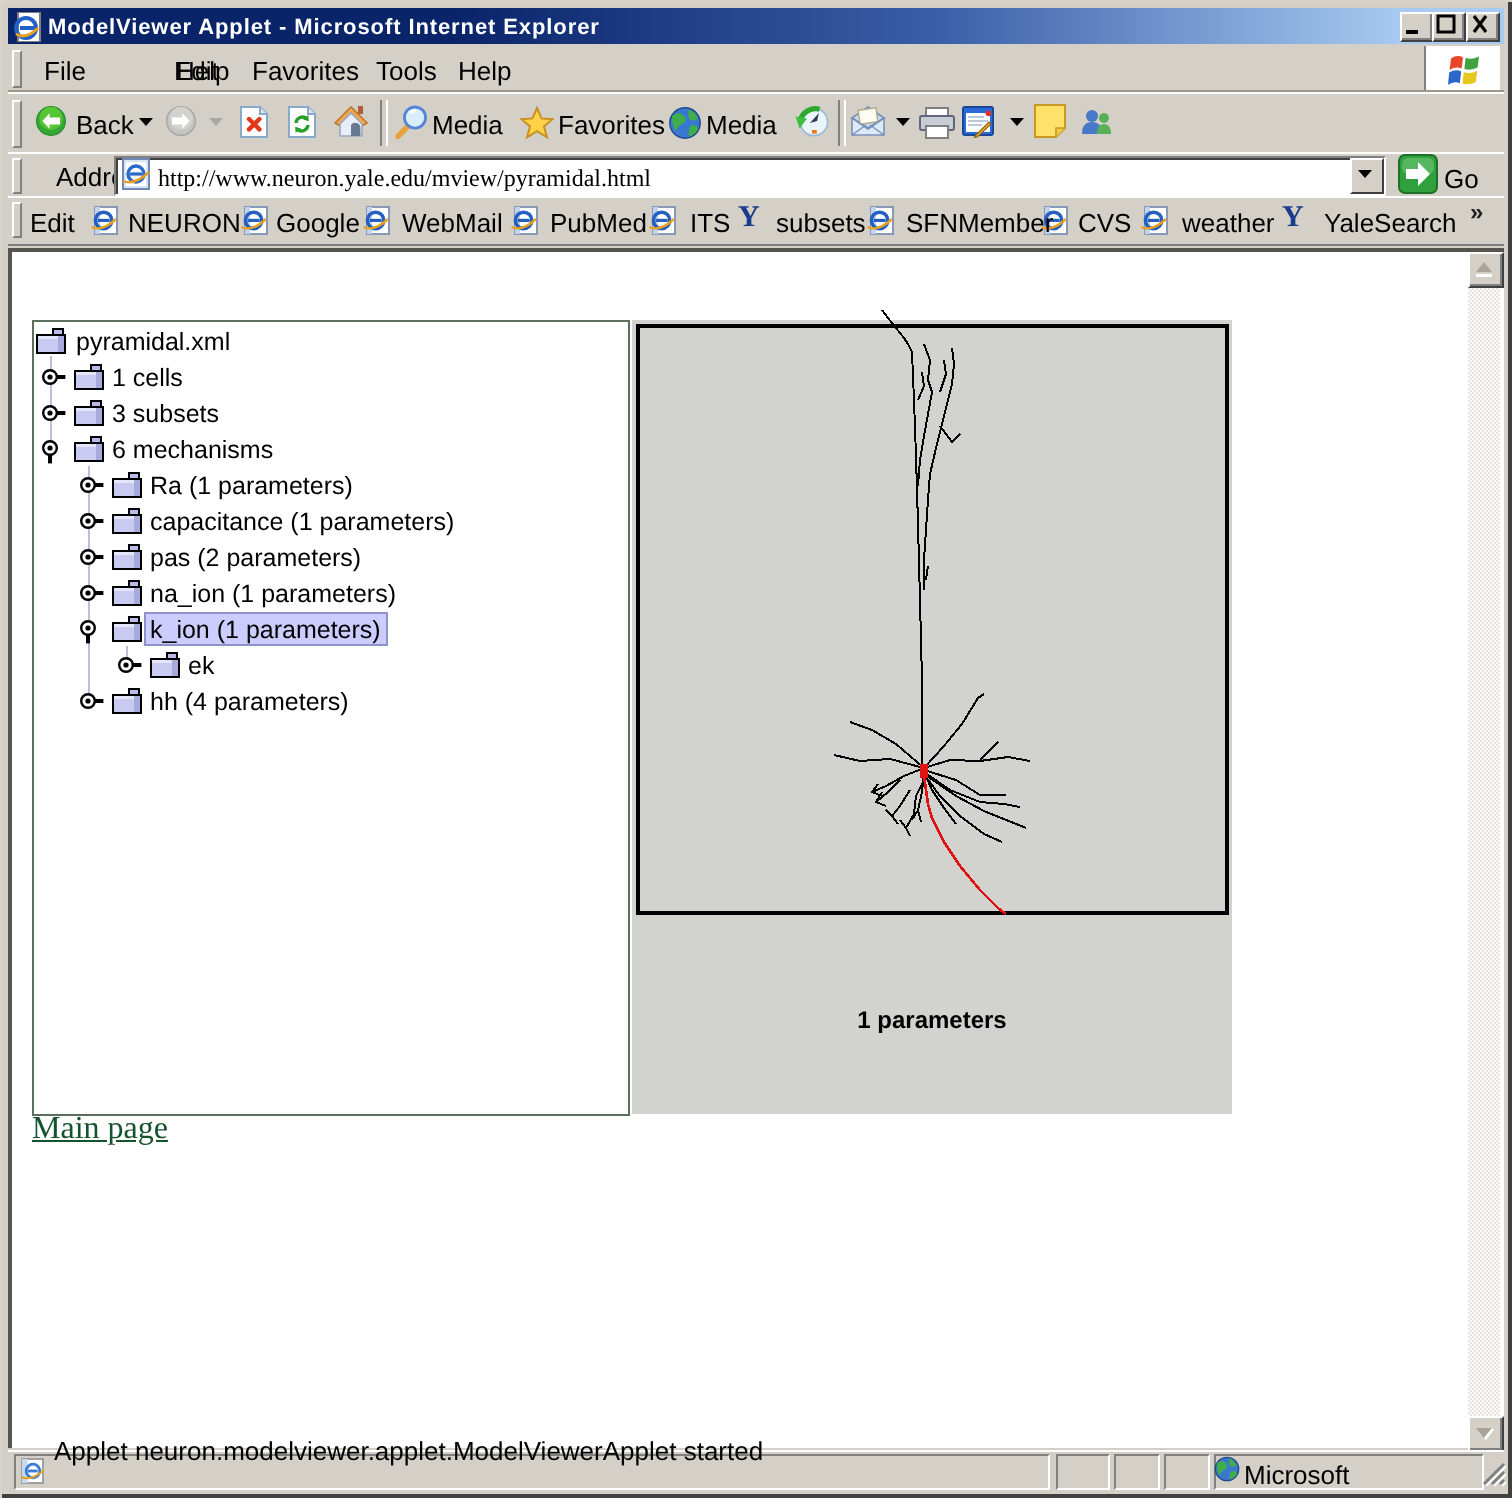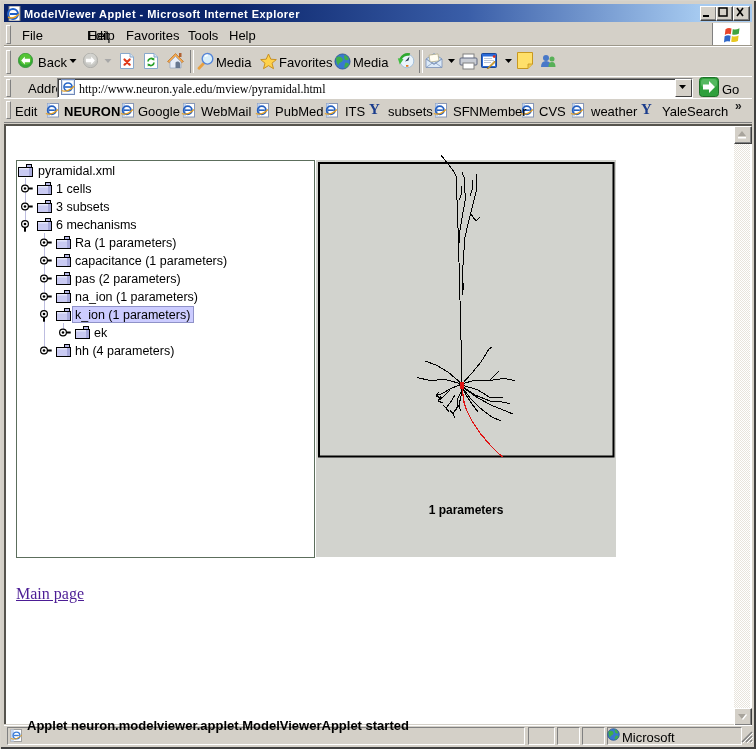--- a/index.html
+++ b/index.html
@@ -264,21 +264,21 @@
 </defs>
 <use href="#eicon" x="45" y="103"></use>
 <use href="#eicon" x="120" y="103"></use>
 <use href="#eicon" x="181" y="103"></use>
 <use href="#eicon" x="255" y="103"></use>
 <use href="#eicon" x="324" y="103"></use>
 <use href="#eicon" x="433" y="103"></use>
 <use href="#eicon" x="520" y="103"></use>
 <use href="#eicon" x="570" y="103"></use>
 </svg>
-<div class="abs t11" style="left:64px;top:104px;font-weight:bold;">NEURON</div>
+<div class="abs t11" style="left:64px;top:104px;">NEURON</div>
 <div class="abs t11" style="left:138px;top:104px;">Google</div>
 <div class="abs t11" style="left:201px;top:104px;">WebMail</div>
 <div class="abs t11" style="left:275px;top:104px;">PubMed</div>
 <div class="abs t11" style="left:345px;top:104px;">ITS</div>
 <div class="abs" style="left:369px;top:101px;font-family:'Liberation Serif',serif;font-weight:bold;font-size:15px;color:#1A3C8C;">Y</div>
 <div class="abs t11" style="left:388px;top:104px;">subsets</div>
 <div class="abs t11" style="left:453px;top:104px;">SFNMember</div>
 <div class="abs t11" style="left:539px;top:104px;">CVS</div>
 <div class="abs t11" style="left:591px;top:104px;">weather</div>
 <div class="abs" style="left:641px;top:101px;font-family:'Liberation Serif',serif;font-weight:bold;font-size:15px;color:#1A3C8C;">Y</div>
@@ -393,34 +393,34 @@
 <text x="75" y="247">Ra (1 parameters)</text>
 <text x="75" y="265">capacitance (1 parameters)</text>
 <text x="75" y="283">pas (2 parameters)</text>
 <text x="75" y="301">na_ion (1 parameters)</text>
 <text x="75" y="319">k_ion (1 parameters)</text>
 <text x="94" y="337">ek</text>
 <text x="75" y="355">hh (4 parameters)</text>
 </g>
 </svg>
 
-<div class="abs" style="left:16px;top:585px;font-family:'Liberation Serif',serif;font-size:16px;color:#4c1d95;text-decoration:underline;">Main page</div>
+<div class="abs" style="left:16px;top:556px;font-family:'Liberation Serif',serif;font-size:16px;color:#14532d;text-decoration:underline;">Main page</div>
 
 <div class="abs" style="left:4px;top:725px;width:748px;height:21px;background:#D4D0C8;border-top:1px solid #fff;"></div>
 <div class="abs" style="left:7px;top:727px;width:516px;height:16px;border:1px solid;border-color:#808080 #fff #fff #808080;"></div>
 <div class="abs" style="left:10px;top:729px;">
     <svg width="13" height="13" viewBox="0 0 13 13">
 <rect x="1" y="0.5" width="10.5" height="12" fill="#fff" stroke="#A0A0A0"></rect>
 <rect x="1" y="0.5" width="2.8" height="12" fill="#C8D8F0"></rect>
 <circle cx="6.5" cy="6.5" r="3.4" fill="none" stroke="#3A7CD8" stroke-width="1.4"></circle>
 <rect x="4" y="5.8" width="4.8" height="1.4" fill="#3A7CD8"></rect>
 <path d="M0.8,9.5 Q5.5,11.8 12,6" stroke="#E8A020" stroke-width="1" fill="none"></path>
 </svg>
   </div>
-<div class="abs t11" style="left:27px;top:718px;font-weight:bold;">Applet neuron.modelviewer.applet.ModelViewerApplet started</div>
+<div class="abs t11" style="left:27px;top:718px;">Applet neuron.modelviewer.applet.ModelViewerApplet started</div>
 <div class="abs" style="left:528px;top:727px;width:25px;height:16px;border:1px solid;border-color:#808080 #fff #fff #808080;"></div>
 <div class="abs" style="left:557px;top:727px;width:21px;height:16px;border:1px solid;border-color:#808080 #fff #fff #808080;"></div>
 <div class="abs" style="left:582px;top:727px;width:21px;height:16px;border:1px solid;border-color:#808080 #fff #fff #808080;"></div>
 <div class="abs" style="left:607px;top:727px;width:133px;height:16px;border:1px solid;border-color:#808080 #fff #fff #808080;"></div>
 <div class="abs" style="left:607px;top:728px;">
     <svg width="13" height="13" viewBox="0 0 14 14">
 <circle cx="7" cy="7" r="6.3" fill="#3A78D0" stroke="#204888" stroke-width="0.7"></circle>
 <path d="M1.5,4 Q4,2 6,3.5 Q8,5 6.5,7 Q4,8 3,10.5 Q1.5,8.5 1.5,4 Z" fill="#3FAE4A"></path>
 <path d="M8.5,1.2 Q11,2.5 12.2,5 Q10.5,6.5 9,5.5 Q7.5,4 8.5,1.2 Z" fill="#3FAE4A"></path>
 <path d="M9.5,8 Q12,8 12.5,9.5 Q11,12 8.5,12.7 Q8,10 9.5,8 Z" fill="#3FAE4A"></path>

